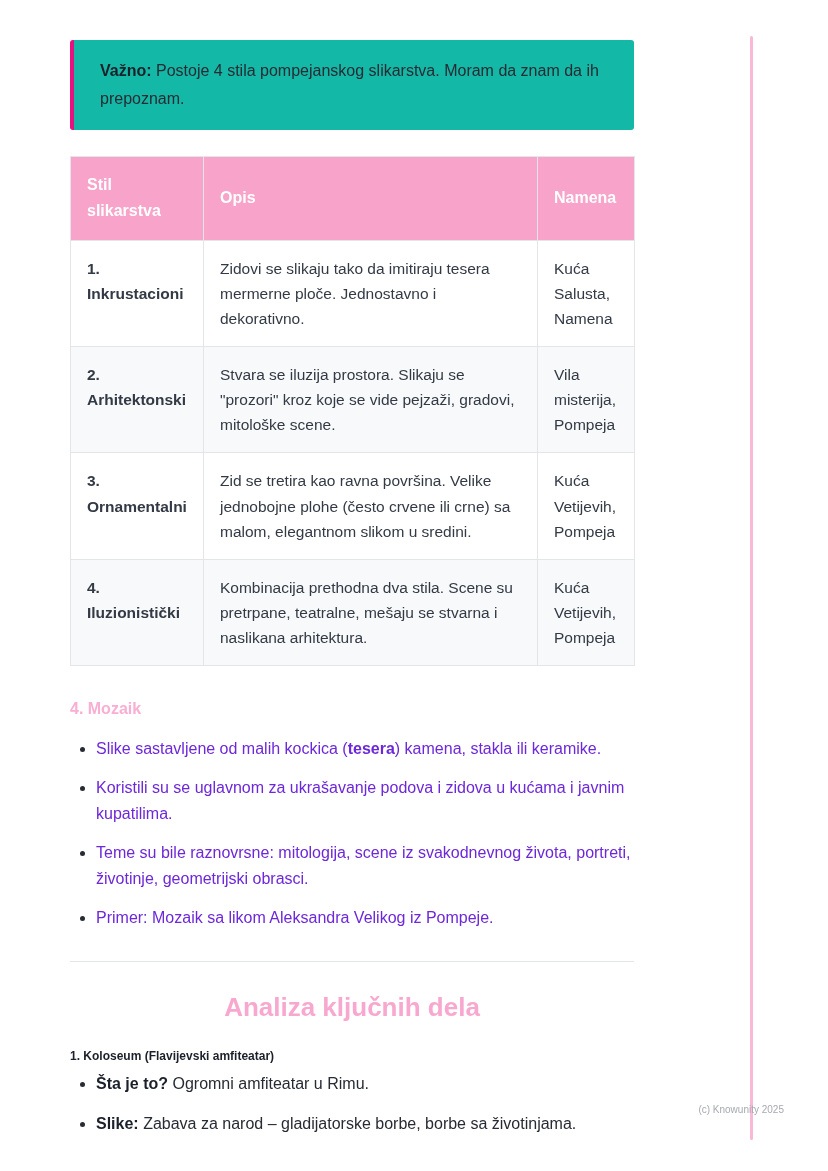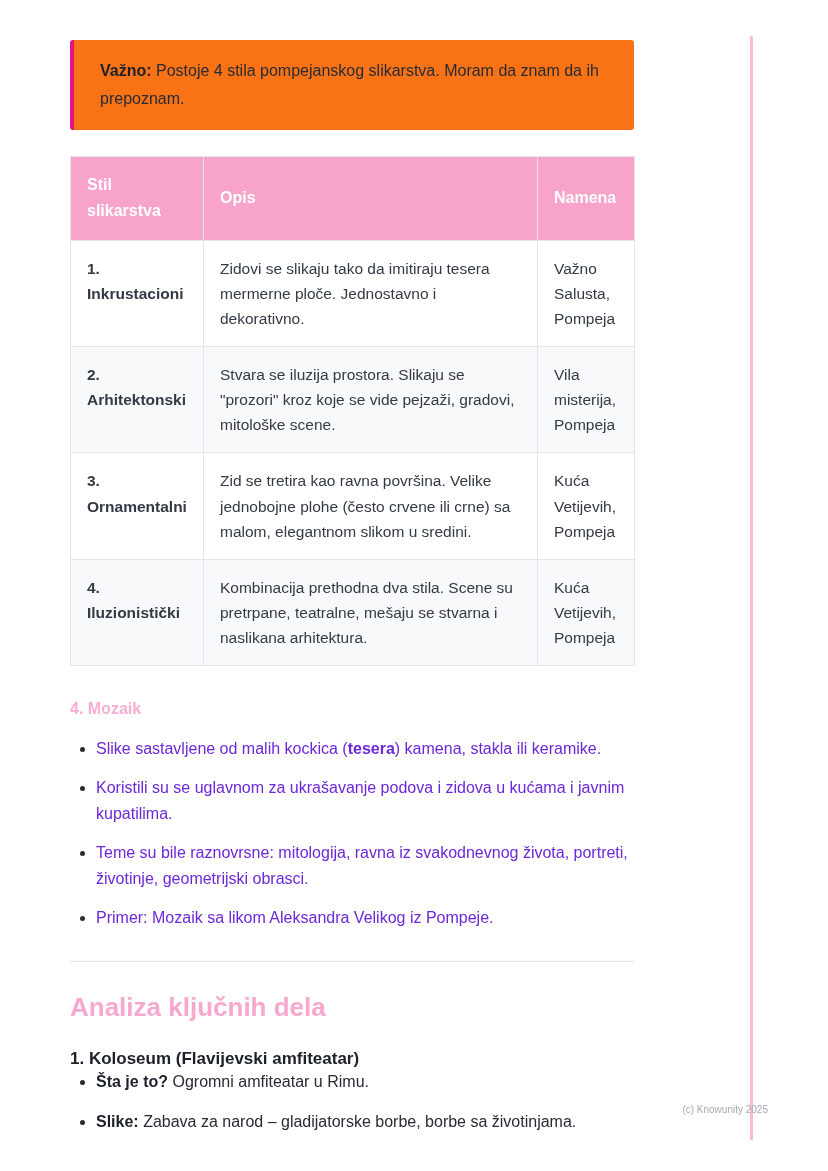--- a/index.html
+++ b/index.html
@@ -16,21 +16,21 @@
     overflow: hidden;
   }
   .content {
     position: absolute;
     left: 70px;
     top: 40px;
     width: 564px;
   }
   
   .callout {
-    background: #f97316;
+    background: #14b8a6;
     border-left: 4px solid #e5127f;
     border-radius: 3px;
     padding: 17px 26px 17px 26px;
     font-size: 16px;
     line-height: 1.75;
     color: #272b33;
   }
   .callout strong { color: #1c202a; }
   
   table.styles-table {
@@ -85,50 +85,51 @@
   hr.divider {
     border: none;
     border-top: 1px solid #e3e5e8;
     margin: 30px 0 0 0;
   }
   h1.analiza-title {
     margin-top: 30px;
     font-size: 26px;
     font-weight: 700;
     color: #f8a8cf;
+    text-align: center;
   }
   h3.work-title {
     margin-top: 26px;
-    font-size: 17px;
+    font-size: 12px;
     font-weight: 700;
     color: #1c202a;
   }
   ul.bullets-analiza {
-    margin-top: 0;
+    margin-top: 8px;
     padding-left: 26px;
     font-size: 16px;
     line-height: 1.62;
     color: #272b33;
   }
   ul.bullets-analiza li { margin-bottom: 15px; }
   ul.bullets-analiza strong { color: #1c202a; }
   
   .scrollbar-thumb {
     position: absolute;
     left: 750px;
     top: 36px;
     width: 3px;
     height: 1104px;
     background: #f9b8d6;
     border-radius: 2px;
   }
   
   .footer {
     position: absolute;
-    right: 60px;
+    right: 44px;
     bottom: 56px;
     font-size: 10px;
     color: #a6a9b0;
   }
 </style>
 </head>
 <body>
 
 <div class="page">
   <div class="content">
@@ -150,21 +151,21 @@
           <th>Namena</th>
         </tr>
       </thead>
       <tbody>
         <tr>
           <td class="cell-style">
             <div>1.</div>
             <div>Inkrustacioni</div>
           </td>
           <td>Zidovi se slikaju tako da imitiraju tesera mermerne ploče. Jednostavno i dekorativno.</td>
-          <td>Važno Salusta, Pompeja</td>
+          <td>Kuća Salusta, Namena</td>
         </tr>
         <tr>
           <td class="cell-style">
             <div>2.</div>
             <div>Arhitektonski</div>
           </td>
           <td>Stvara se iluzija prostora. Slikaju se "prozori" kroz koje se vide pejzaži, gradovi, mitološke scene.</td>
           <td>Vila misterija, Pompeja</td>
         </tr>
         <tr>
@@ -184,21 +185,21 @@
           <td>Kuća Vetijevih, Pompeja</td>
         </tr>
       </tbody>
     </table>
 
     <h2 class="mozaik-title">4. Mozaik</h2>
 
     <ul class="bullets">
       <li><span>Slike sastavljene od malih kockica (</span><strong>tesera</strong><span>) kamena, stakla ili keramike.</span></li>
       <li><span>Koristili su se uglavnom za ukrašavanje podova i zidova u kućama i javnim kupatilima.</span><strong></strong><span></span></li>
-      <li><span>Teme su bile raznovrsne: mitologija, ravna iz svakodnevnog života, portreti, životinje, geometrijski obrasci.</span><strong></strong><span></span></li>
+      <li><span>Teme su bile raznovrsne: mitologija, scene iz svakodnevnog života, portreti, životinje, geometrijski obrasci.</span><strong></strong><span></span></li>
       <li><span>Primer: Mozaik sa likom Aleksandra Velikog iz Pompeje.</span><strong></strong><span></span></li>
     </ul>
 
     <hr class="divider">
 
     <h1 class="analiza-title">Analiza ključnih dela</h1>
 
     <h3 class="work-title">1. Koloseum (Flavijevski amfiteatar)</h3>
 
     <ul class="bullets-analiza">

